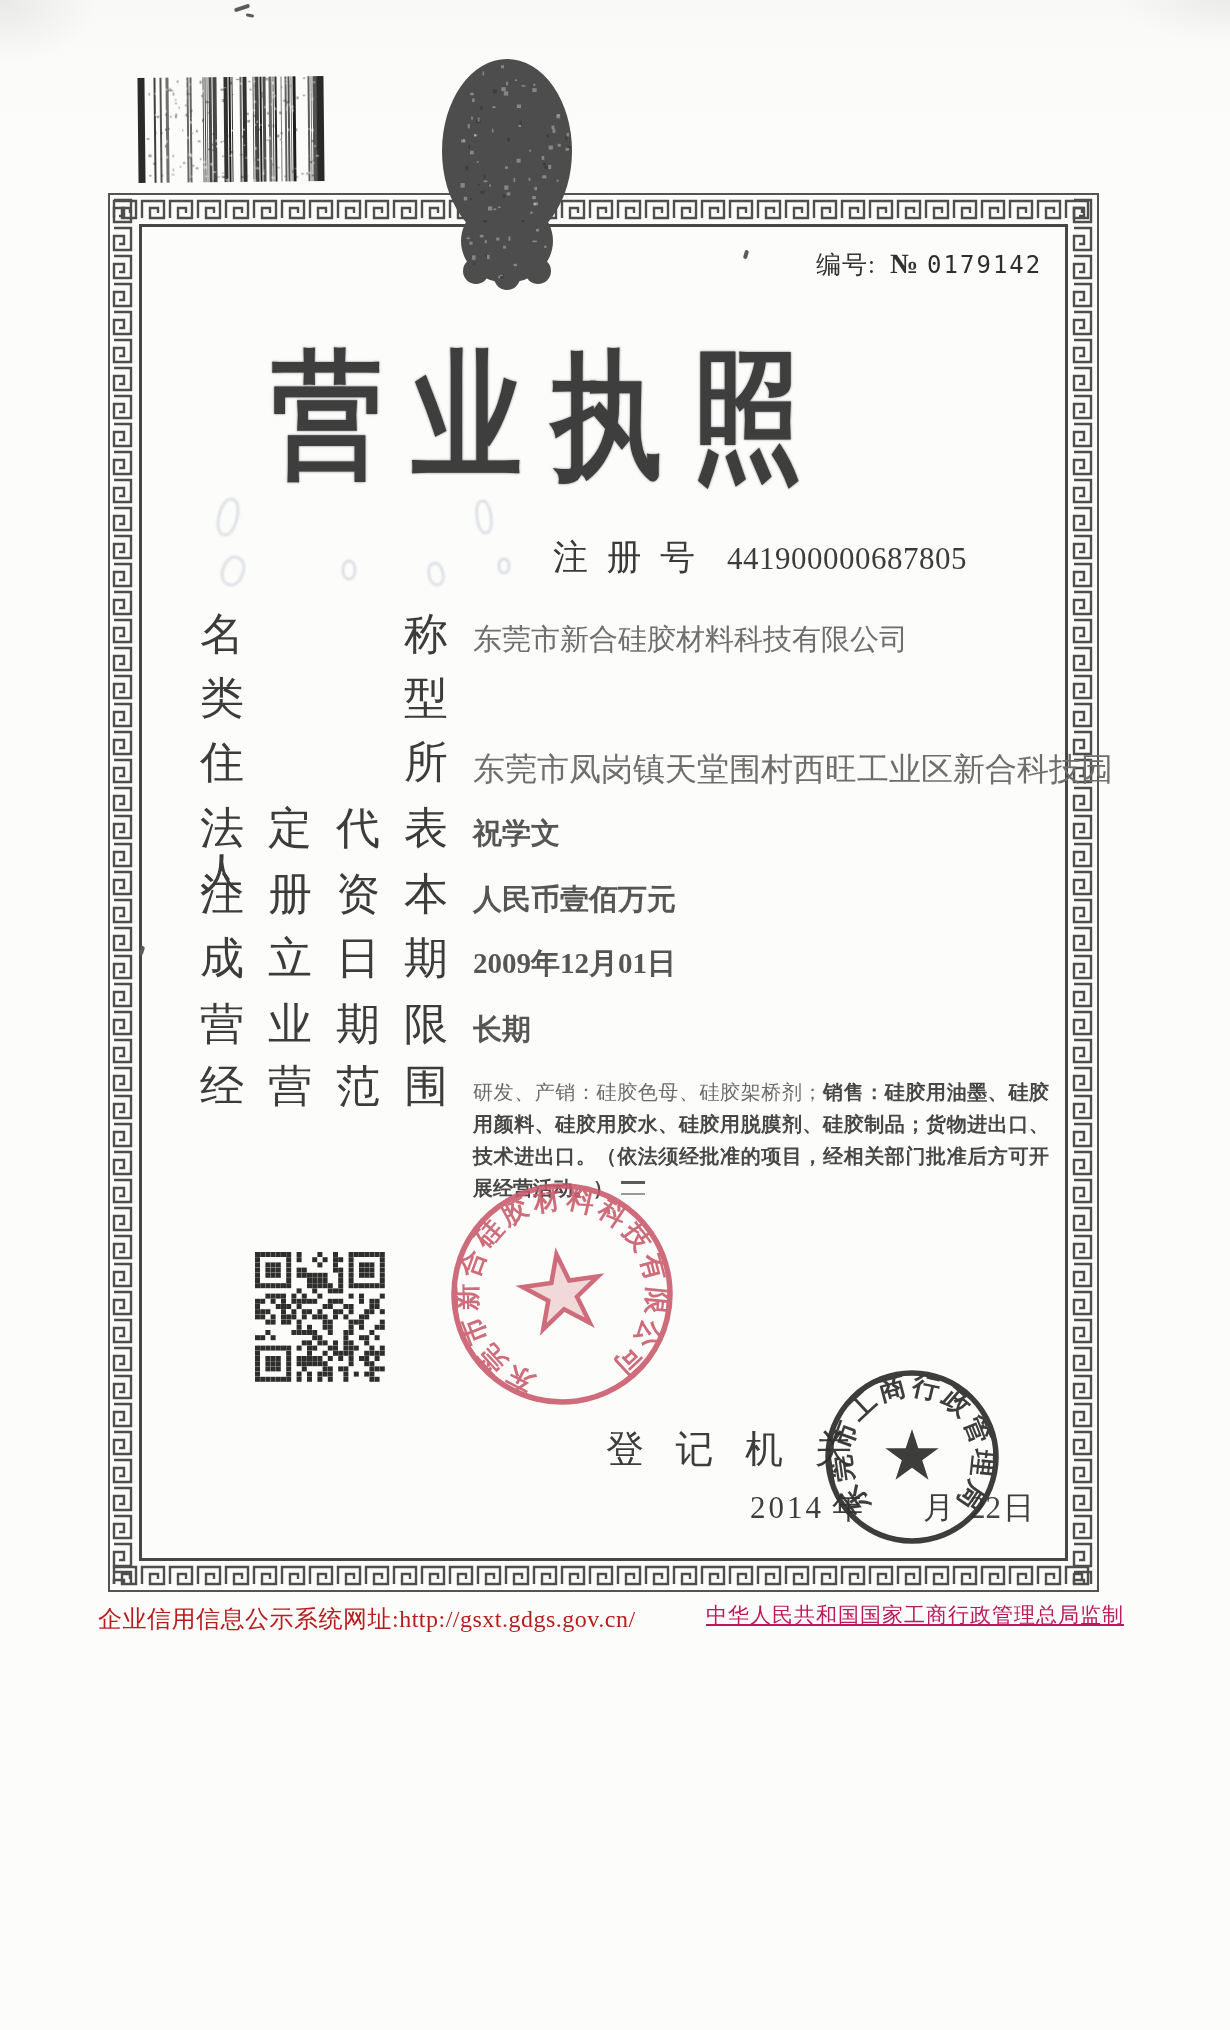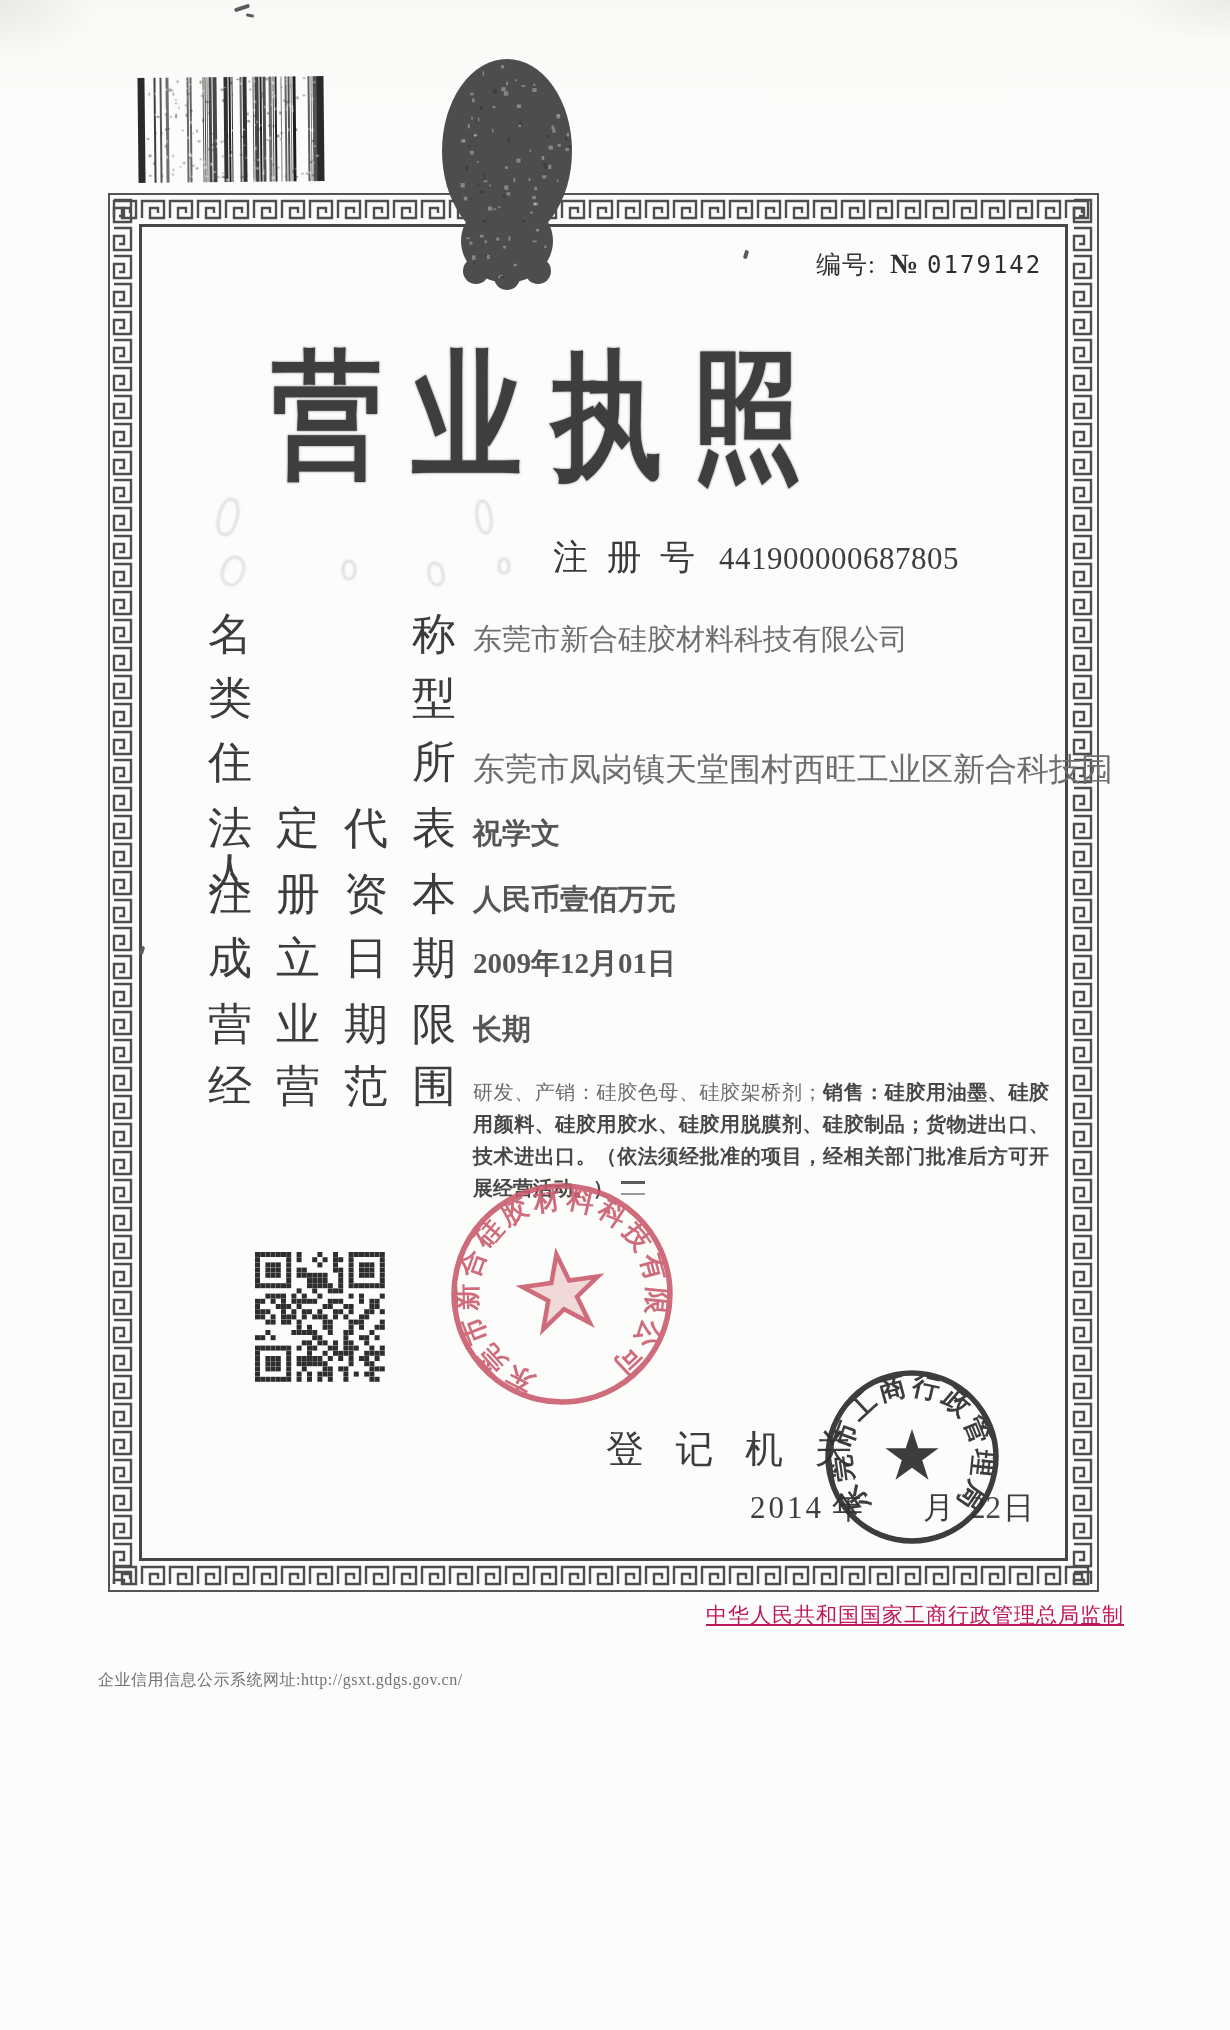--- a/index.html
+++ b/index.html
@@ -29,26 +29,26 @@
   .serial{position:absolute;left:816px;top:248px;font-size:25px;color:#323232;
           white-space:nowrap;letter-spacing:1px;}
   .serial .numero{font-weight:bold;font-size:28px;margin:0 8px 0 14px;}
   .serial .digits{font-family:"DejaVu Sans Mono",monospace;font-size:24px;letter-spacing:2px;color:#2e2e2e;}
   .title{position:absolute;left:272px;top:348px;font-size:110px;font-weight:bold;color:#3e3e3e;
          letter-spacing:30px;white-space:nowrap;line-height:1;
          transform:scaleY(1.25);transform-origin:top left;
          text-shadow:0 0 2px rgba(55,55,55,.75);}
   .regline{position:absolute;left:553px;top:534px;display:flex;align-items:baseline;}
   .reg-label{width:142px;font-size:35px;color:#3a3a3a;text-align:justify;text-align-last:justify;}
-  .reg-number{font-size:31px;color:#3c3c3c;margin-left:24px;letter-spacing:.5px;}
+  .reg-number{font-size:31px;color:#3c3c3c;margin-left:32px;letter-spacing:.5px;}
 
   
   .row{position:absolute;left:200px;width:860px;}
   .flabel{width:248px;font-size:44px;line-height:1.05;color:#3c3c3c;
-          text-align:justify;text-align-last:justify;text-justify:inter-character;margin-left:8px;}
+          text-align:justify;text-align-last:justify;text-justify:inter-character;}
   .fvalue{position:absolute;left:273px;top:8px;font-size:29px;color:#6e6e6e;white-space:nowrap;}
   .val-dark{color:#565656;font-weight:bold;}
   .scopeblock{position:absolute;left:273px;top:12px;width:576px;font-size:20px;
               line-height:32px;white-space:normal;text-align:justify;color:#6a6a6a;}
   .scope-main{font-weight:bold;color:#474747;}
   .scope-marks{display:inline-block;width:24px;height:9px;margin-left:8px;
                border-top:3px solid #5a5a5a;border-bottom:2px solid #9a9a9a;vertical-align:baseline;}
 
   
   .qr{position:absolute;left:255px;top:1252px;width:130px;height:130px;}
@@ -56,21 +56,21 @@
   .seal-black{position:absolute;left:824px;top:1369px;width:176px;height:176px;opacity:.93;}
   .authority{position:absolute;left:606px;top:1424px;font-size:38px;color:#3d3d3d;
              letter-spacing:11px;white-space:nowrap;}
   .dateline{position:absolute;left:750px;top:1487px;font-size:31px;color:#3e3e3e;white-space:nowrap;}
   .dateline .d-year{letter-spacing:3px;}
   .dateline .d-yu{margin-left:8px;}
   .dateline .d-mu{margin-left:60px;}
   .dateline .d-day{margin-left:16px;color:#474747;}
   .dateline .d-du{margin-left:2px;}
 
-  .footer-left{position:absolute;left:98px;top:1670px;font-size:16px;color:#737373;letter-spacing:.5px;}
+  .footer-left{position:absolute;left:98px;top:1603px;font-size:24px;color:#b91c1c;letter-spacing:.5px;}
   .footer-right{position:absolute;left:706px;top:1601px;font-size:21px;color:#be185d;letter-spacing:1px;text-decoration:underline;}
 
   
   .smudge{position:absolute;border:2px solid rgba(115,125,160,.32);border-radius:45%;
           filter:blur(1.2px);}
   .inkdot{position:absolute;background:#5b5b5b;border-radius:2px;}
 </style>
 </head>
 <body>
 

